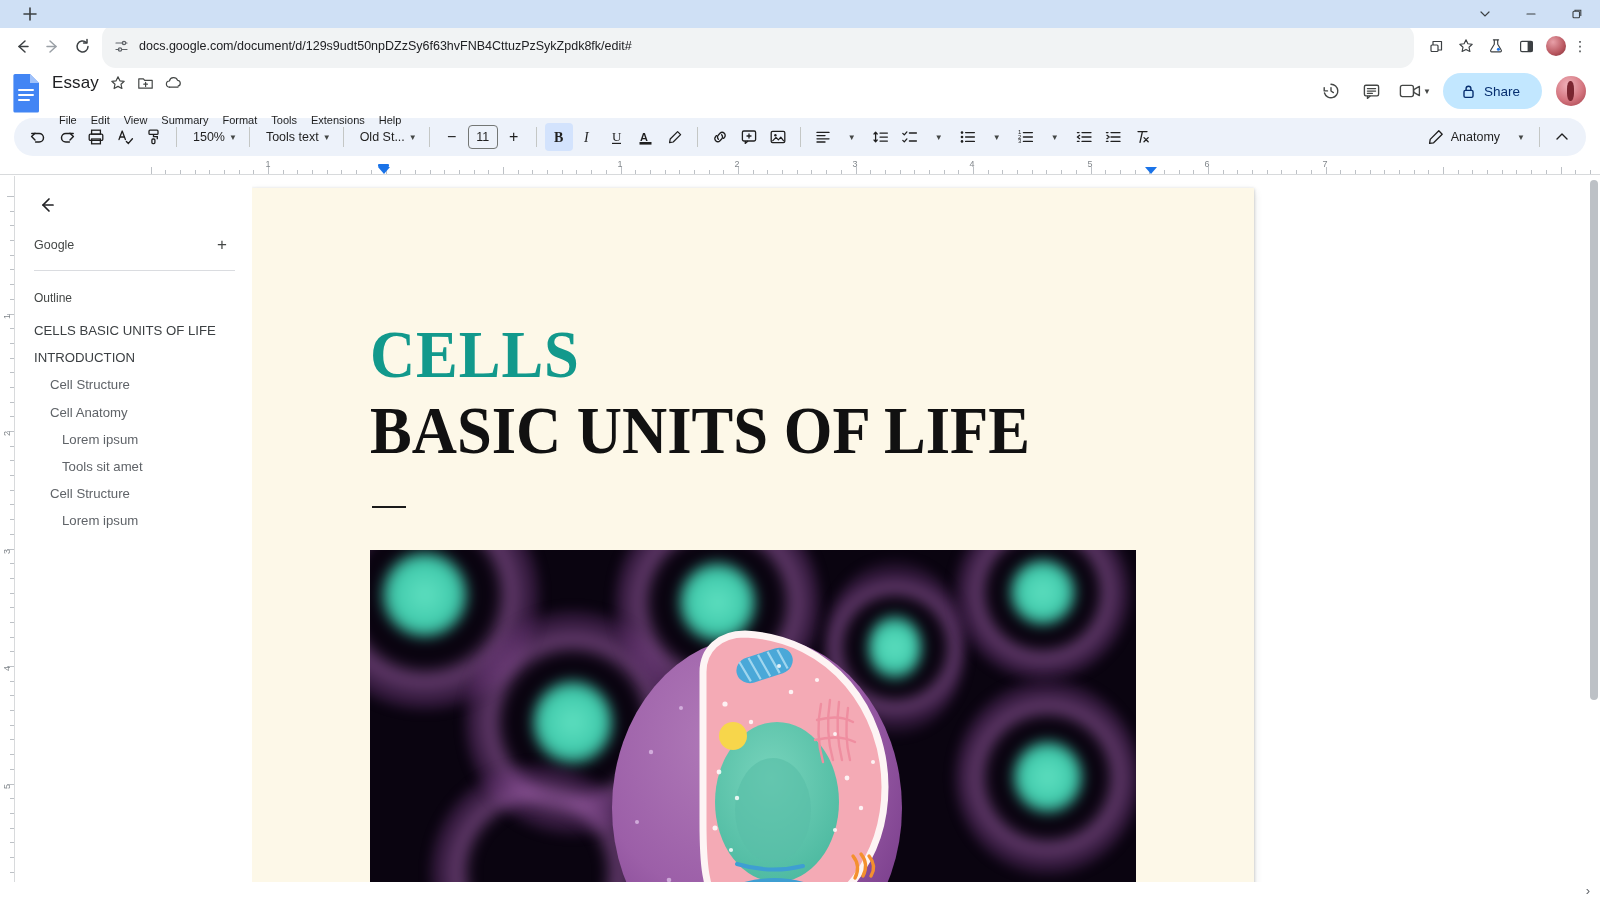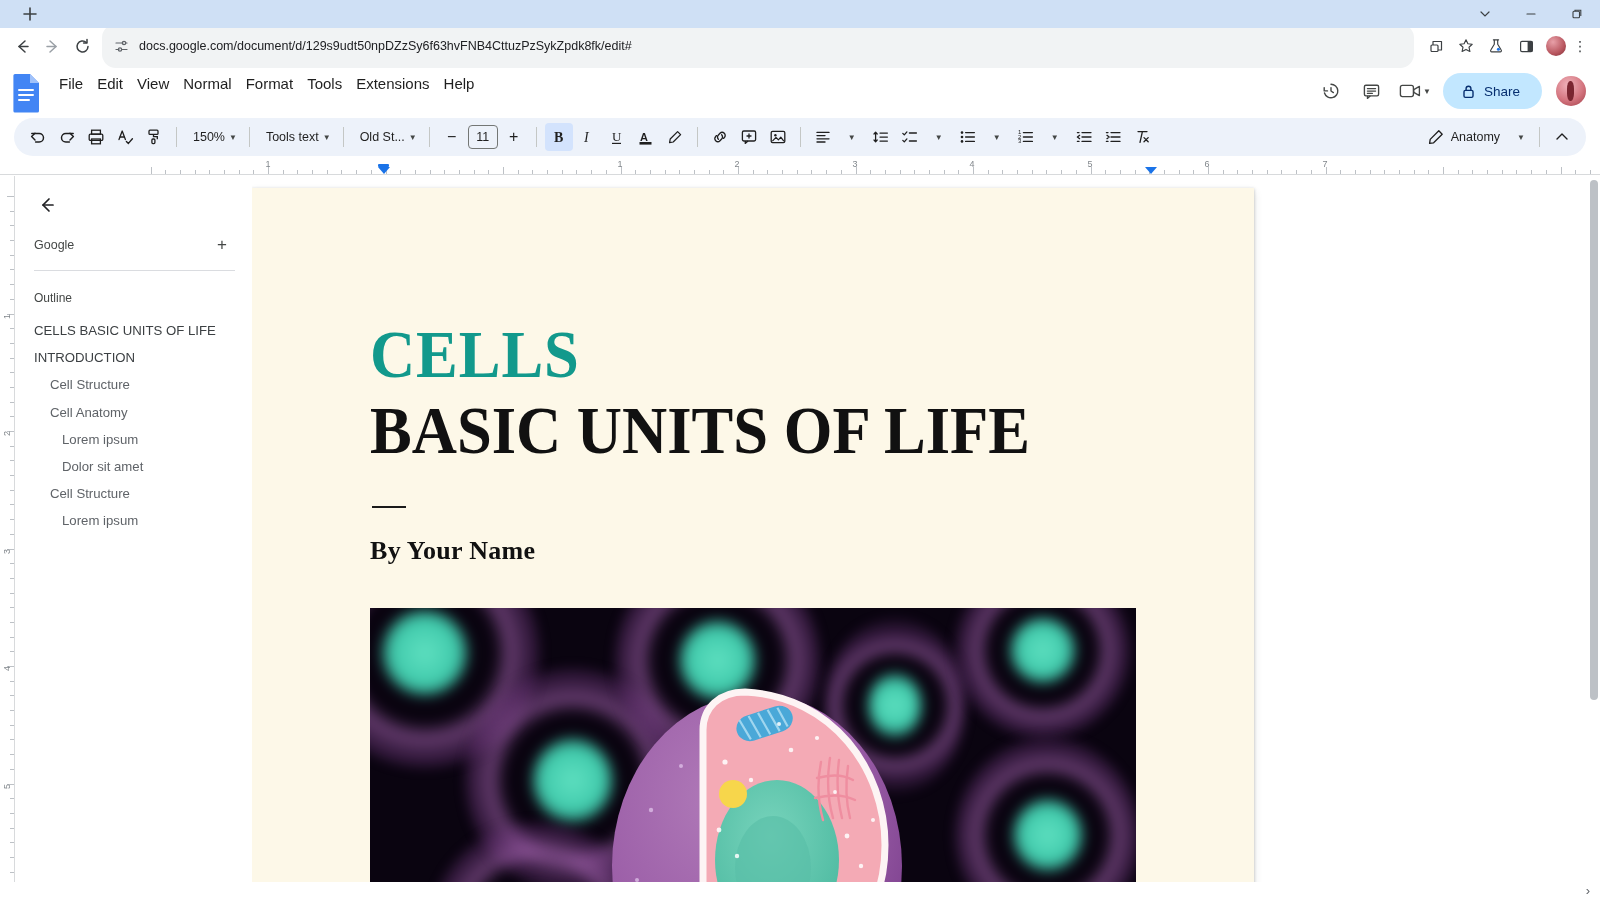--- a/index.html
+++ b/index.html
@@ -132,23 +132,24 @@
   }
   .hdr-mini-icon {
     width: 18px; height: 18px;
     display: flex; align-items: center; justify-content: center;
     color: #444746;
   }
   .docs-menu {
     display: flex; gap: 0px; margin-top: 2px;
   }
   .menu-item {
-    font-size: 15px; color: #1f1f1f;
+    font-size: 11px; color: #1f1f1f;
     padding: 2px 7px;
     border-radius: 4px;
+    margin-top: 15px;
   }
   .docs-header-right {
     display: flex; align-items: center; gap: 4px;
     margin-top: 2px;
   }
   .hdr-icon-btn {
     width: 36px; height: 36px;
     border-radius: 50%;
     display: flex; align-items: center; justify-content: center;
     color: #444746;
@@ -551,25 +552,45 @@
 
 <div class="docs-header">
   <div class="docs-logo">
     <svg width="30" height="40" viewBox="0 0 30 40">
       <path d="M3 1h15l9 9v28a1.6 1.6 0 0 1-1.6 1.6H3A1.6 1.6 0 0 1 1.4 38V2.6A1.6 1.6 0 0 1 3 1z" fill="#4285f4"></path>
       <path d="M18 1l9 9h-9z" fill="#a1c2fa"></path>
       <path d="M7 17h14M7 22h14M7 27h10" stroke="#fff" stroke-width="2" stroke-linecap="round"></path>
     </svg>
   </div>
   <div class="docs-title-block">
+    <div class="docs-title-row">
+      <span class="docs-title">Essay</span>
+      <span class="hdr-mini-icon">
+        <svg width="16" height="16" viewBox="0 0 16 16">
+            <path d="M8 1.8l1.9 4 4.3.5-3.2 2.9.9 4.3L8 11.4 4.1 13.5l.9-4.3L1.8 6.3l4.3-.5z" stroke="#444746" stroke-width="1.2" fill="none" stroke-linejoin="round"></path>
+          </svg>
+      </span>
+      <span class="hdr-mini-icon">
+        <svg width="17" height="17" viewBox="0 0 17 17">
+            <path d="M1.8 3.8h4.6l1.3 1.6h7.5v7.8H1.8z" stroke="#444746" stroke-width="1.2" fill="none" stroke-linejoin="round"></path>
+            <path d="M8.6 7.4v4M6.8 9.2h3.6" stroke="#444746" stroke-width="1.2" stroke-linecap="round"></path>
+          </svg>
+      </span>
+      <span class="hdr-mini-icon">
+        <svg width="18" height="18" viewBox="0 0 18 18">
+            <path d="M4.6 13.2a3.1 3.1 0 0 1-.2-6.2 4.3 4.3 0 0 1 8.2-.6 2.9 2.9 0 0 1 .5 5.7" stroke="#444746" stroke-width="1.2" fill="none" stroke-linecap="round" stroke-linejoin="round"></path>
+            <path d="M4.6 13.2h8.3" stroke="#444746" stroke-width="1.2" stroke-linecap="round"></path>
+          </svg>
+      </span>
+    </div>
     <div class="docs-menu">
       <span class="menu-item">File</span>
       <span class="menu-item">Edit</span>
       <span class="menu-item">View</span>
-      <span class="menu-item">Normal</span>
+      <span class="menu-item">Summary</span>
       <span class="menu-item">Format</span>
       <span class="menu-item">Tools</span>
       <span class="menu-item">Extensions</span>
       <span class="menu-item">Help</span>
     </div>
   </div>
   <div class="docs-header-right">
     <div class="hdr-icon-btn">
       <svg width="20" height="20" viewBox="0 0 20 20">
           <path d="M10 3.2a6.8 6.8 0 1 1-6.5 8.8" stroke="#444746" stroke-width="1.4" fill="none" stroke-linecap="round"></path>
@@ -980,34 +1001,33 @@
       <span class="summary-label">Google</span>
       <span class="summary-add">+</span>
     </div>
     <div class="outline-divider"></div>
     <div class="outline-label">Outline</div>
     <div class="outline-item lvl0">CELLS BASIC UNITS OF LIFE</div>
     <div class="outline-item lvl0">INTRODUCTION</div>
     <div class="outline-item lvl1">Cell Structure</div>
     <div class="outline-item lvl1">Cell Anatomy</div>
     <div class="outline-item lvl2">Lorem ipsum</div>
-    <div class="outline-item lvl2">Dolor sit amet</div>
+    <div class="outline-item lvl2">Tools sit amet</div>
     <div class="outline-item lvl1">Cell Structure</div>
     <div class="outline-item lvl2">Lorem ipsum</div>
   </div>
 
   <div class="doc-scroll">
     <div class="page">
       <div class="page-inner">
 
         <div class="title-cells">CELLS</div>
         <div class="title-sub">BASIC UNITS OF LIFE</div>
 
         <div class="rule-short"></div>
-        <div class="byline">By Your Name</div>
 
         <div class="cell-img">
 
           <div class="bcell" style="left:-60px;top:-70px;width:230px;height:230px;">
               <div class="nuc"></div>
             </div>
           <div class="bcell" style="left:95px;top:60px;width:215px;height:225px;">
               <div class="nuc"></div>
             </div>
           <div class="bcell" style="left:60px;top:215px;width:215px;height:215px;"></div>

